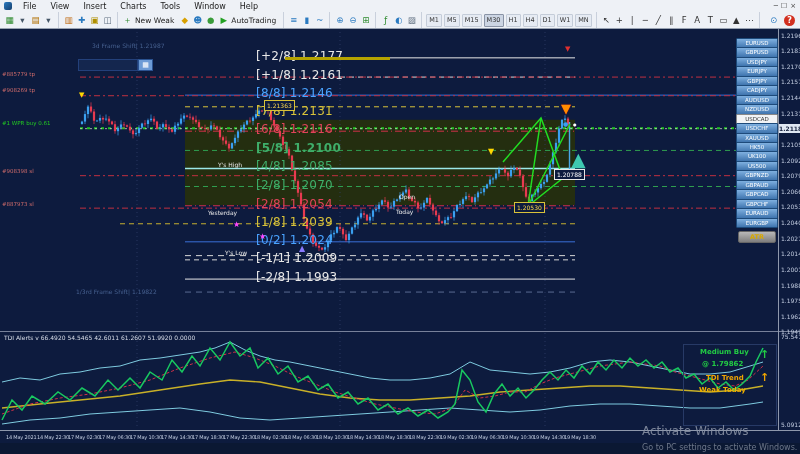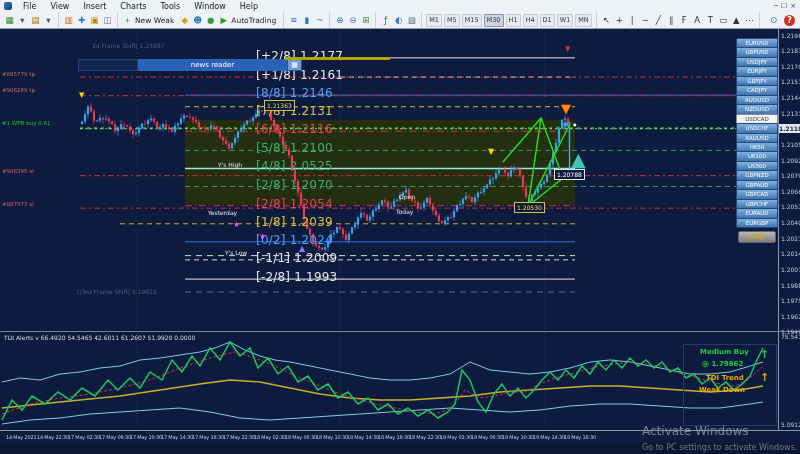--- a/index.html
+++ b/index.html
@@ -152,21 +152,20 @@
     </span>
     <span style="margin-left: auto; display: flex; align-items: center; gap: 4px; padding-right: 5px;">
       <span class="icon" style="color: rgb(42, 122, 192);">⊙</span>
       <span class="help-badge">?</span>
     </span>
   </div>
 
 <div id="chart">
   <div id="newsbar">
     <span class="nb-left"></span>
-    <span class="nb-mid">news reader</span>
     <span class="nb-btn">▦</span>
   </div>
   <div class="nb-ticker"></div>
 </div>
 
 <svg id="svg" width="800" height="454" viewBox="0 0 800 454">
     <rect x="185" y="119.76920000000001" width="390" height="85.37040000000127" fill="#242e10"></rect>
     <line x1="137" y1="28" x2="137" y2="330" stroke="#33436e" stroke-width="0.7" stroke-dasharray="1,3"></line>
     <line x1="137" y1="333" x2="137" y2="429" stroke="#33436e" stroke-width="0.7" stroke-dasharray="1,3"></line>
     <line x1="340" y1="28" x2="340" y2="330" stroke="#33436e" stroke-width="0.7" stroke-dasharray="1,3"></line>
@@ -536,21 +535,21 @@
 <div class="axis-sep"></div>
 <div class="hsep" style="top:331px"></div>
 
 <div id="tdi-title">TDI Alerts v 66.4920 54.5465 42.6011 61.2607 51.9920 0.0000</div>
 
 <div id="tdi-legend">
   <span class="tdi-l" style="top:3px;left:16px;color:#22cc44">Medium Buy</span>
   <span class="tdi-l" style="top:15px;left:18px;color:#22cc44">@ 1.79862</span>
   <span class="up-arrow" style="top:3px;left:76px;color:#22cc44">↑</span>
   <span class="tdi-l" style="top:29px;left:22px;color:#f0a500">TDI Trend</span>
-  <span class="tdi-l" style="top:41px;left:15px;color:#f0b000">Weak Down</span>
+  <span class="tdi-l" style="top:41px;left:15px;color:#f0b000">Weak Today</span>
   <span class="up-arrow" style="top:26px;left:76px;color:#f0a500">↑</span>
 </div>
 
 <div id="timeaxis">
     <span class="t-lbl" style="left: 6px;">14 May 2021</span>
     <span class="t-lbl" style="left: 37px;">14 May 22:30</span>
     <span class="t-lbl" style="left: 68px;">17 May 02:30</span>
     <span class="t-lbl" style="left: 99px;">17 May 06:30</span>
     <span class="t-lbl" style="left: 130px;">17 May 10:30</span>
     <span class="t-lbl" style="left: 161px;">17 May 14:30</span>
@@ -571,22 +570,22 @@
 <div id="bottomstrip"></div>
 
 <div class="wm1">Activate Windows</div>
 <div class="wm2">Go to PC settings to activate Windows.</div>
 
 <div class="mm" style="top: 48.8456px; color: rgb(232, 232, 232);">[+2/8]  1.2177</div>
 <div class="mm" style="top: 68.084px; color: rgb(232, 232, 232);">[+1/8]  1.2161</div>
 <div class="mm" style="top: 86.12px; color: rgb(74, 163, 255);">[8/8]  1.2146</div>
 <div class="mm" style="top: 104.156px; color: rgb(216, 194, 58);">[7/8]  1.2131</div>
 <div class="mm" style="top: 122.192px; color: rgb(224, 68, 90);">[6/8]  1.2116</div>
-<div class="mm" style="top: 141.43px; color: rgb(63, 174, 106);">[5/8]  1.2100</div>
-<div class="mm" style="top: 159.466px; color: rgb(63, 174, 106);">[4/8]  2.0525</div>
+<div class="mm" style="top: 141.43px; color: rgb(63, 174, 106); font-weight: bold;">[5/8]  1.2100</div>
+<div class="mm" style="top: 159.466px; color: rgb(63, 174, 106);">[4/8]  1.2085</div>
 <div class="mm" style="top: 177.502px; color: rgb(63, 174, 106);">[2/8]  1.2070</div>
 <div class="mm" style="top: 196.741px; color: rgb(224, 68, 90);">[2/8]  1.2054</div>
 <div class="mm" style="top: 214.777px; color: rgb(216, 194, 58); text-align: right;">[1/8]  1.2039</div>
 <div class="mm" style="top: 232.813px; color: rgb(74, 163, 255);">[0/2]  1.2024</div>
 <div class="mm" style="top: 250.849px; color: rgb(232, 232, 232);">[-1/1]  1.2009</div>
 <div class="mm" style="top: 270.087px; color: rgb(232, 232, 232);">[-2/8]  1.1993</div>
 <div class="ordlbl" style="top: 71px;">#885779 tp</div>
 <div class="ordlbl" style="top: 87px;">#908269 tp</div>
 <div class="ordlbl" style="top: 168px;">#908398 sl</div>
 <div class="ordlbl" style="top: 201px;">#887973 sl</div>

